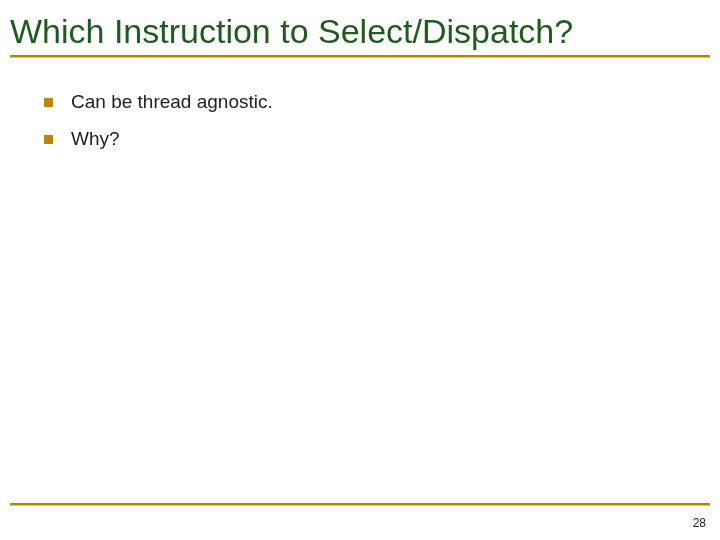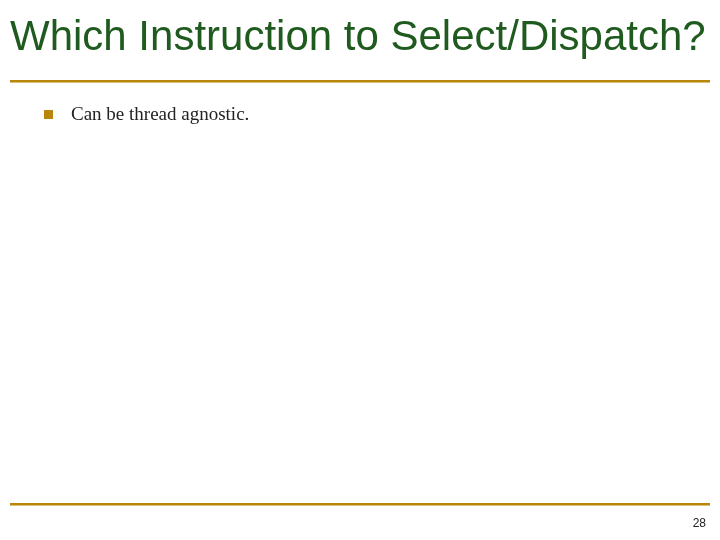--- a/index.html
+++ b/index.html
@@ -5,41 +5,40 @@
   html,body{margin:0;padding:0}
   body{
     width:720px;height:540px;
     background:#ffffff;
     font-family:Verdana,Geneva,sans-serif;
     position:relative;
     overflow:hidden;
   }
   .title{
     font-family:Arial,Helvetica,sans-serif;
-    font-size:42px;
+    font-size:34px;
     color:#1f5a1f;
-    padding:12px 10px 20px 10px;
+    padding:12px 10px 4px 10px;
     letter-spacing:0px;
   }
   .title-underline{
     margin:0 10px 0 10px;
     border-top:2px solid #b8860b;
     border-bottom:1px solid #d8c27a;
     height:0;
   }
   .content{
     padding:18px 10px 0 44px;
     font-size:19px;
     color:#222;
   }
   .bullet-row{
     display:flex;
     align-items:center;
-    margin:2px 0 6px 0;
-    font-family:Liberation Serif, serif;
+    margin:15px 0 6px 0;
   }
   .bullet{
     width:9px;height:9px;
     background:#b8860b;
     margin-right:18px;
     flex-shrink:0;
   }
   .footer-line{
     position:absolute;
     left:10px;right:10px;bottom:34px;
@@ -59,16 +58,20 @@
 <body>
 
 <div class="title">Which Instruction to Select/Dispatch?</div>
 <div class="title-underline"></div>
 
 <div class="content">
   <div class="bullet-row">
     <span class="bullet"></span>
     <span>Can be thread agnostic.</span>
   </div>
+  <div class="bullet-row">
+    <span class="bullet"></span>
+    <span>Why?</span>
+  </div>
 </div>
 
 <div class="footer-line"></div>
 <div class="page-number">28</div>
 
 </body></html>

